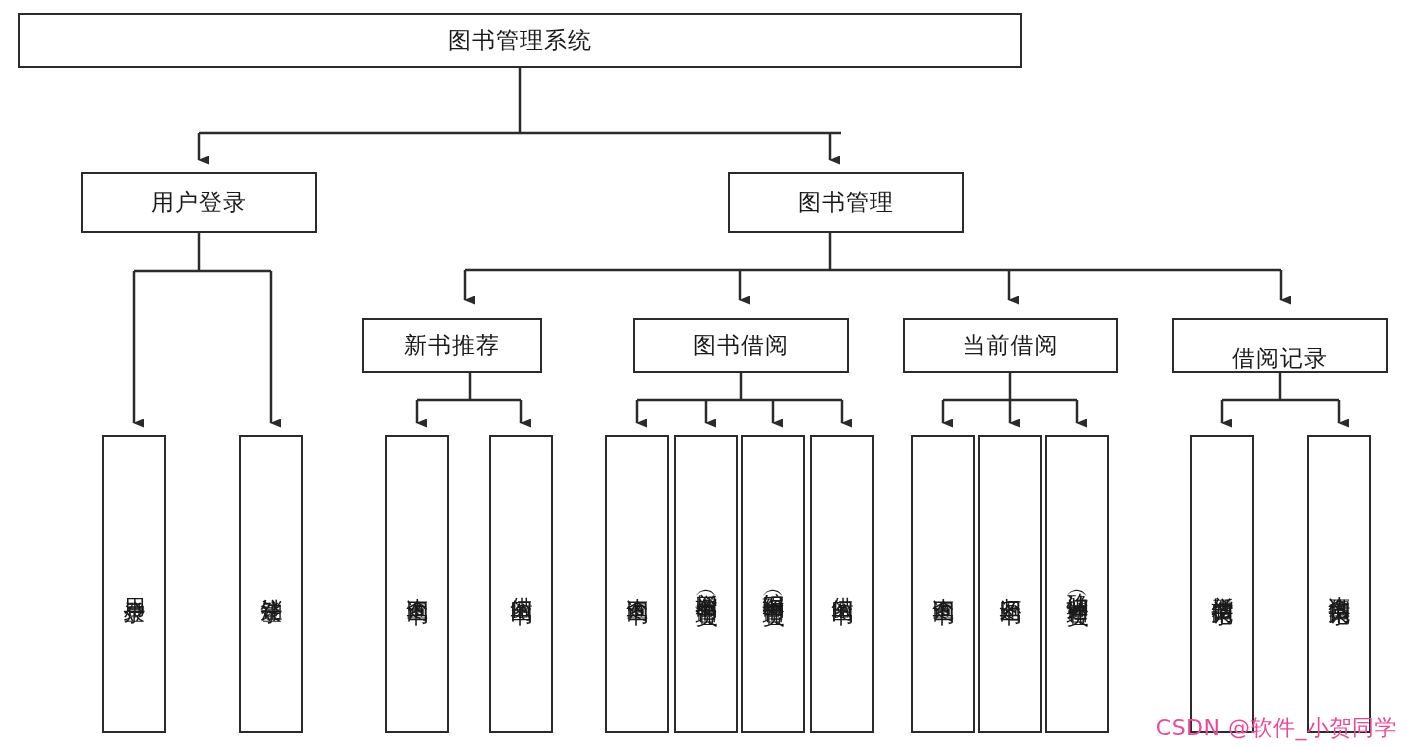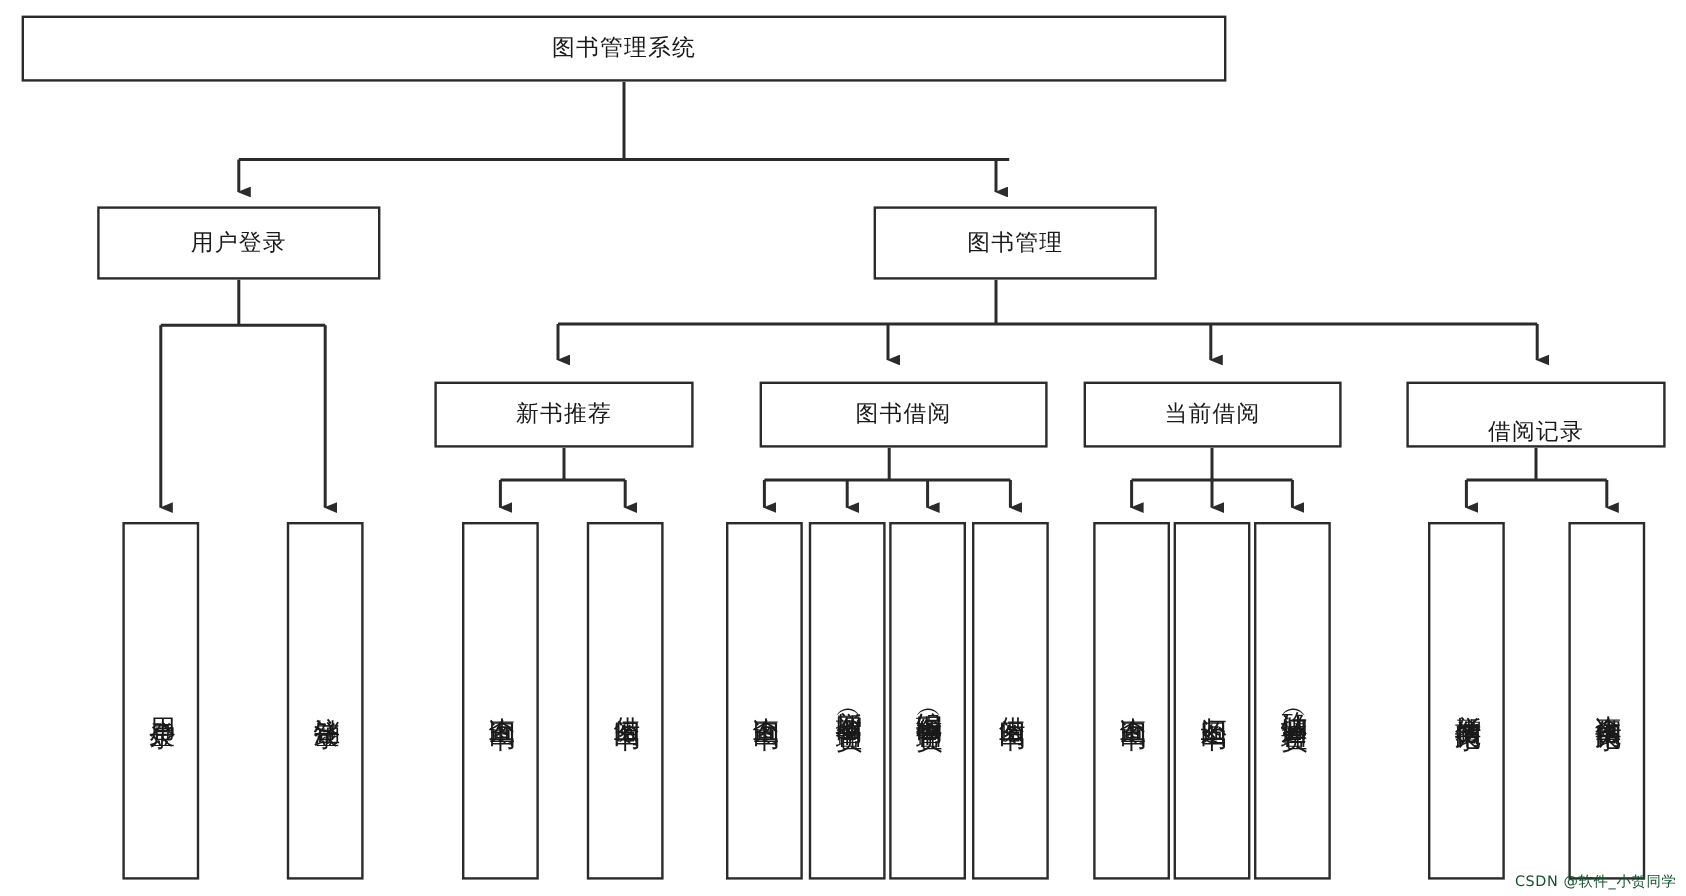--- a/index.html
+++ b/index.html
@@ -29,21 +29,21 @@
     position: absolute;
     box-sizing: border-box;
     background: #ffffff;
     border: 2px solid #2b2b2b;
     display: flex;
     align-items: center;
     justify-content: center;
     color: #1a1a1a;
   }
   .node.horiz {
-    font-size: 19px;
+    font-size: 23px;
     letter-spacing: 1px;
     line-height: 1.1;
   }
   .node.vert {
     font-size: 22px;
     line-height: 1.22;
     letter-spacing: 2px;
     writing-mode: vertical-rl;
     text-orientation: upright;
     align-items: center;
@@ -55,22 +55,22 @@
     text-orientation: upright;
     white-space: nowrap;
   }
   .node-label {
     display: block;
   }
   #watermark {
     position: absolute;
     right: 8px;
     bottom: 4px;
-    font-size: 12px;
-    color: #14532d;
+    font-size: 22px;
+    color: #ec4899;
     letter-spacing: 0.5px;
     white-space: nowrap;
   }
 </style>
 </head>
 <body>
 
 <div id="diagram-root">
 
   <svg id="edges-layer" viewBox="0 0 1405 747" width="1405" height="747">
@@ -129,25 +129,25 @@
   </div>
 
   <div class="node horiz" style="left:81px; top:172px; width:236px; height:61px;">
     <span class="node-label">用户登录</span>
   </div>
 
   <div class="node horiz" style="left:712px; top:172px; width:236px; height:61px;margin-left:16px;">
     <span class="node-label">图书管理</span>
   </div>
 
-  <div class="node horiz" style="left:362px; top:318px; width:216px; height:55px;">
+  <div class="node horiz" style="left:362px; top:318px; width:180px; height:55px;">
     <span class="node-label">新书推荐</span>
   </div>
 
-  <div class="node horiz" style="left:633px; top:318px; width:240px; height:55px;">
+  <div class="node horiz" style="left:633px; top:318px; width:216px; height:55px;">
     <span class="node-label">图书借阅</span>
   </div>
 
   <div class="node horiz" style="left:903px; top:318px; width:215px; height:55px;">
     <span class="node-label">当前借阅</span>
   </div>
 
   <div class="node horiz" style="left:1172px; top:318px; width:216px; height:55px;align-items:flex-end;">
     <span class="node-label">借阅记录</span>
   </div>

